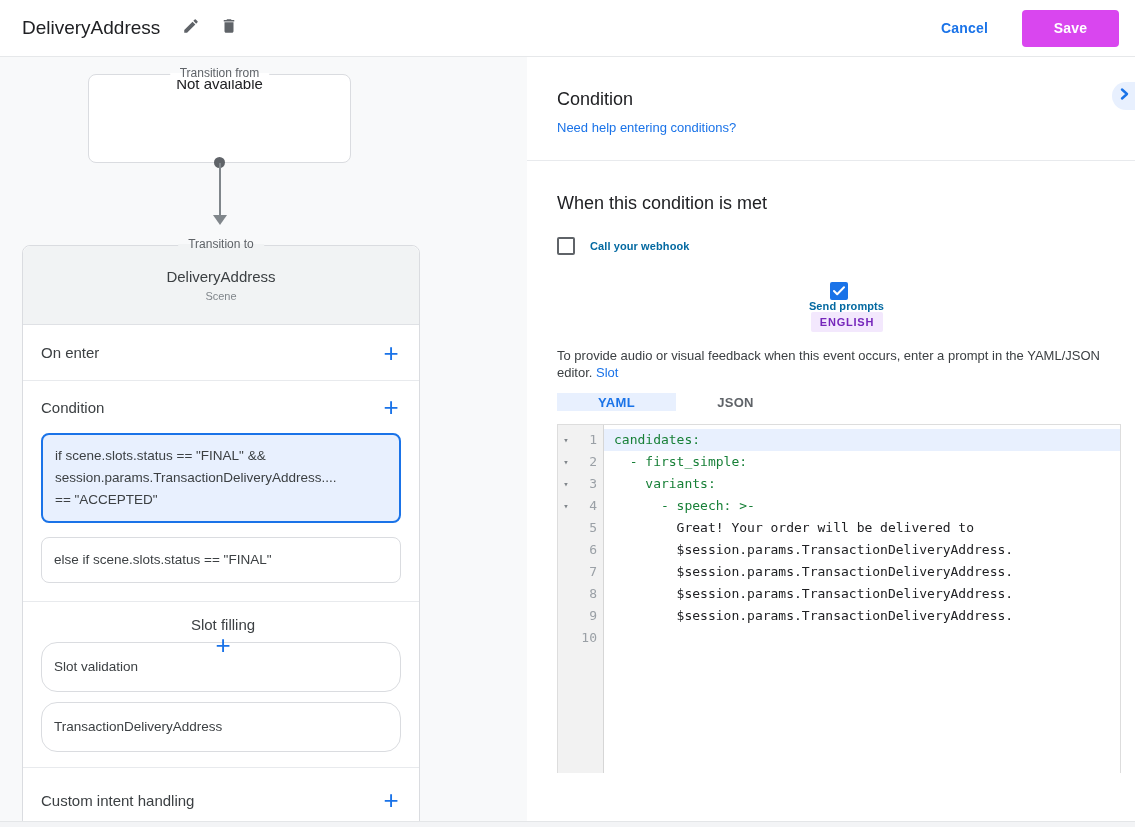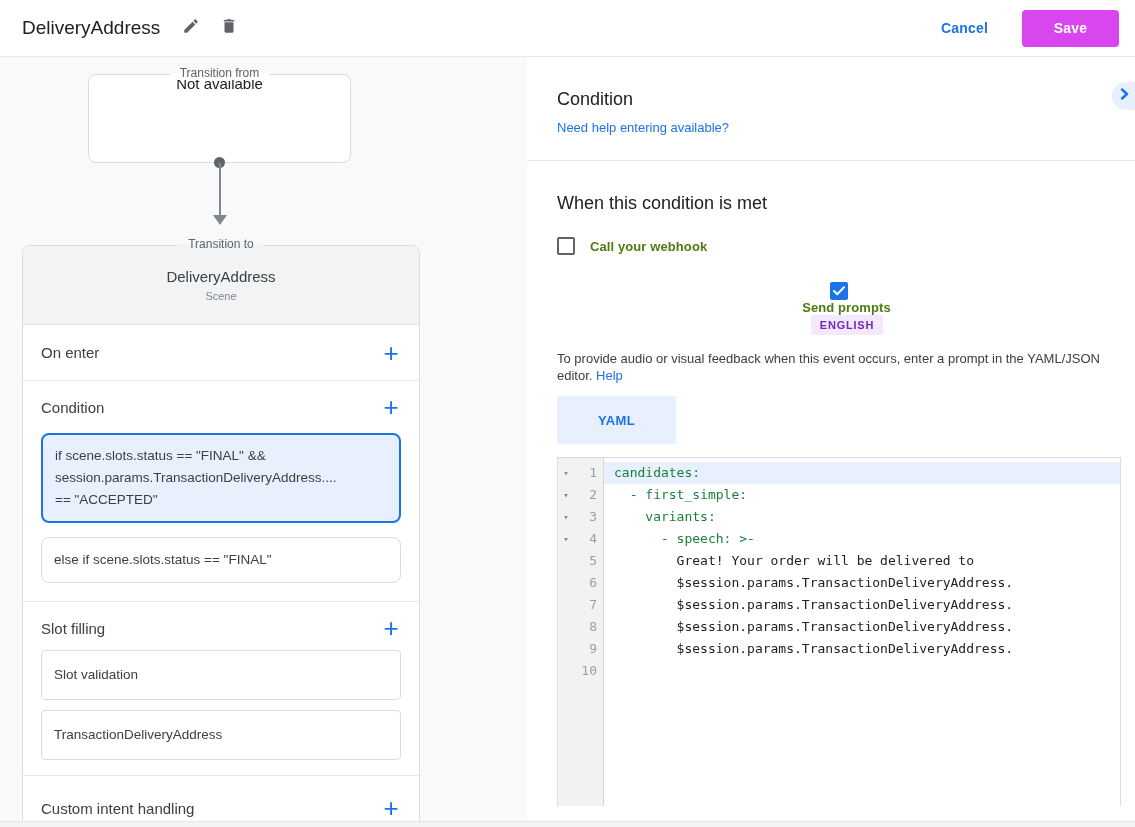--- a/index.html
+++ b/index.html
@@ -58,25 +58,25 @@
   .sec-head { display:flex; align-items:center; justify-content:space-between; height:24px;
               margin-bottom:14px; margin-right:-4px; }
   .sec-label { font-size:15px; color:#3c4043; }
   .plus { color:#1a73e8; font-size:26px; font-weight:300; width:28px; text-align:center;
           line-height:24px; cursor:pointer; user-select:none; }
   .cond-card-selected { background:#e8f0fe; border:2px solid #1a73e8; border-radius:8px;
                         padding:10px 12px; font-size:13.5px; color:#3c4043; line-height:22px;
                         margin-bottom:14px; cursor:pointer; }
   .cond-card { background:#fff; border:1px solid #dadce0; border-radius:8px; padding:11px 12px;
                font-size:13.5px; color:#3c4043; line-height:22px; cursor:pointer; }
-  .slot-card { background:#fff; border:1px solid #dadce0; border-radius:4px; padding:13px 12px;
+  .slot-card { background:#fff; border:1px solid #dadce0; border-radius:16px; padding:13px 12px;
                font-size:13.5px; color:#3c4043; line-height:22px; cursor:pointer; }
   .slot-card + .slot-card { margin-top:10px; }
   .sec-slot { padding:14px 18px 15px; }
-  .sec-slot .sec-head { margin-bottom:10px; }
+  .sec-slot .sec-head { margin-bottom:2px;flex-direction:column; }
   .sec-custom { padding:20px 18px; border-bottom:none; }
 
   
   .panel-title { font-size:18px; font-weight:400; color:#202124; margin-top:32px; line-height:20px; }
   .collapse-btn { position:absolute; top:25px; right:0; width:23px; height:28px; background:#e8f0fe;
                   border-radius:14px 0 0 14px; display:flex; align-items:center; justify-content:center;
                   cursor:pointer; }
   .if-row { margin-top:25px; height:37px; border:1px solid #dadce0; border-radius:4px;
             display:flex; align-items:stretch; overflow:hidden; }
   .if-cell { width:27px; background:#f8f9fa; border-right:1px solid #dadce0; display:flex;
@@ -86,27 +86,27 @@
   .help-link { margin-top:11px; font-size:13px; color:#1a73e8; display:inline-block;
                cursor:pointer; text-decoration:none; }
   .panel-divider { margin:24px -14px 0 -30px; border-top:1px solid #e8eaed; height:0; }
   .when-title { margin-top:32px; }
   .check-row { display:flex; align-items:center; }
   .row-webhook { margin-top:24px; }
   .row-prompts { margin-top:27px;flex-direction:column; }
   .checkbox { width:18px; height:18px; border:2px solid #5f6368; border-radius:2px; background:#fff;
               flex:none; cursor:pointer; display:flex; align-items:center; justify-content:center; }
   .checkbox.checked { background:#1a73e8; border-color:#1a73e8; }
-  .check-label { margin-left:15px; font-size:13px; font-weight:bold; color:#4d7c0f; letter-spacing:.1px; }
+  .check-label { margin-left:15px; font-size:11px; font-weight:bold; color:#0369a1; letter-spacing:.1px; }
   .lang-badge { margin-left:16px; background:#f3e8fd; color:#7627bb; font-size:11px; font-weight:bold;
                 letter-spacing:.8px; padding:4px 9px; border-radius:2px; }
   .prompt-desc { margin-top:15px; font-size:13px; color:#3c4043; line-height:17px; }
   .inline-link { color:#1a73e8; cursor:pointer; text-decoration:none; }
   .tabs { margin-top:12px; display:flex; }
-  .tab { width:119px; height:48px; display:flex; align-items:center; justify-content:center;
+  .tab { width:119px; height:18px; display:flex; align-items:center; justify-content:center;
          font-size:13px; font-weight:bold; letter-spacing:.3px; cursor:pointer; }
   .tab.active { background:#e8f0fe; color:#1a73e8; }
   .tab.inactive { color:#5f6368; }
 
   
   .editor { margin-top:13px; height:349px; border:1px solid #ddd; border-bottom:none; display:flex;
             font-family:"DejaVu Sans Mono", monospace; font-size:13px; background:#fff; }
   .gutter-fold { width:16px; background:#f2f2f2; padding-top:4px; flex:none; }
   .fold-cell { height:22px; display:flex; align-items:center; justify-content:center;
                color:#80868b; font-size:9px; cursor:pointer; }
@@ -214,21 +214,21 @@
       <span>
         <svg width="14" height="14" viewBox="0 0 14 14" fill="none" stroke="#1a73e8" stroke-width="2.4" stroke-linecap="round" stroke-linejoin="round">
             <polyline points="5,2.5 10,7 5,11.5"></polyline>
           </svg>
       </span>
     </div>
 
     <div class="panel-title">Condition</div>
 
 
-    <a class="help-link">Need help entering available?</a>
+    <a class="help-link">Need help entering conditions?</a>
 
     <div class="panel-divider"></div>
 
     <div class="panel-title when-title">When this condition is met</div>
 
     <div class="check-row row-webhook">
       <div class="checkbox"></div>
       <span class="check-label">Call your webhook</span>
     </div>
 
@@ -240,25 +240,26 @@
             </svg>
         </span>
       </div>
       <span class="check-label">Send prompts</span>
       <span class="lang-badge">ENGLISH</span>
     </div>
 
     <div class="prompt-desc">
       <div>To provide audio or visual feedback when this event occurs, enter a prompt in the YAML/JSON</div>
       <div><span>editor.</span>
-        <a class="inline-link">Help</a></div>
+        <a class="inline-link">Slot</a></div>
     </div>
 
     <div class="tabs">
       <div class="tab active">YAML</div>
+      <div class="tab inactive">JSON</div>
     </div>
 
     <div class="editor">
       <div class="gutter-fold">
           <div class="fold-cell">▾</div>
           <div class="fold-cell">▾</div>
           <div class="fold-cell">▾</div>
           <div class="fold-cell">▾</div>
           <div class="fold-cell"></div>
           <div class="fold-cell"></div>

